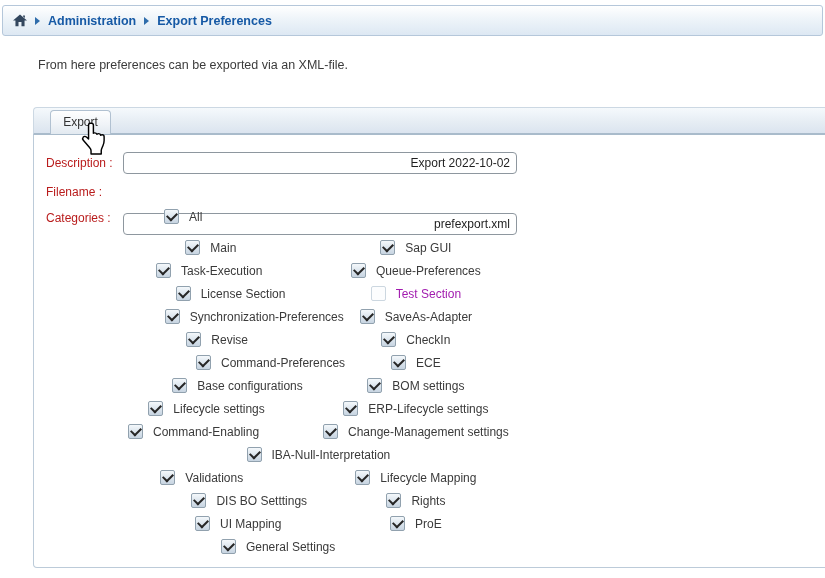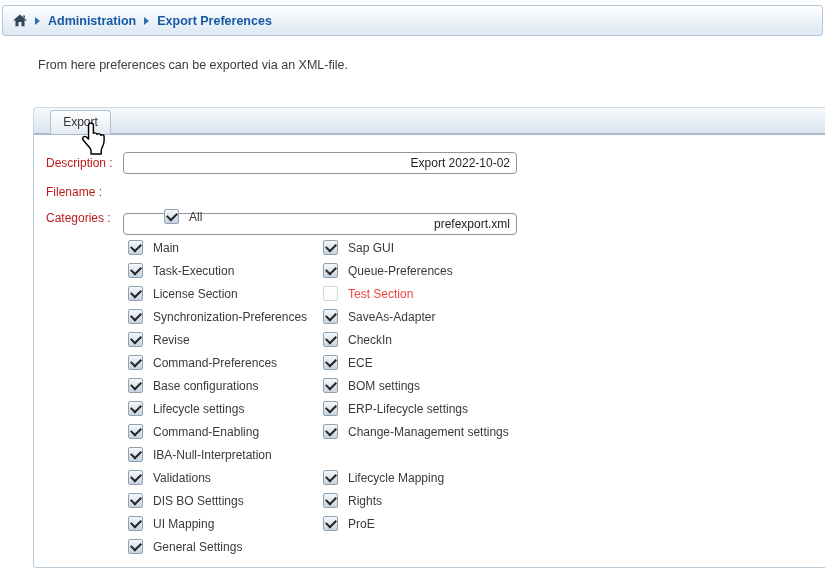--- a/index.html
+++ b/index.html
@@ -72,27 +72,27 @@
     background:linear-gradient(180deg,#f4f8fb 0%,#dde6ee 50%,#c7d4e1 100%);
     cursor:pointer;flex:none;
   }
   .cb.checked::after{
     content:"";position:absolute;left:2px;top:2px;width:8px;height:5px;
     border-left:2px solid #262626;border-bottom:2px solid #262626;
     transform:rotate(-45deg);
   }
   .cb.disabled{background:#fcfdfe;border-color:#ccd7e0;cursor:default;}
   .cb-label{font-size:12px;color:#3a3a3a;margin-left:10px;white-space:nowrap;}
-  .cb-label.disabled{color:#ef4444;}
+  .cb-label.disabled{color:#a21caf;}
 
   .all-row{position:absolute;left:94px;top:71px;display:flex;align-items:center;height:21px;padding-left:36px;}
 
   
   .grid{position:absolute;left:94px;top:101px;}
-  .grid-row{display:flex;height:23px;}
+  .grid-row{display:flex;height:23px;justify-content:center;}
   .cell{display:flex;align-items:center;}
   .cell.left{width:195px;}
 
   
   .cursor{left:78px;top:122px;pointer-events:none;}
 </style>
 </head>
 <body>
 
 <div class="abs breadcrumb-bar">

